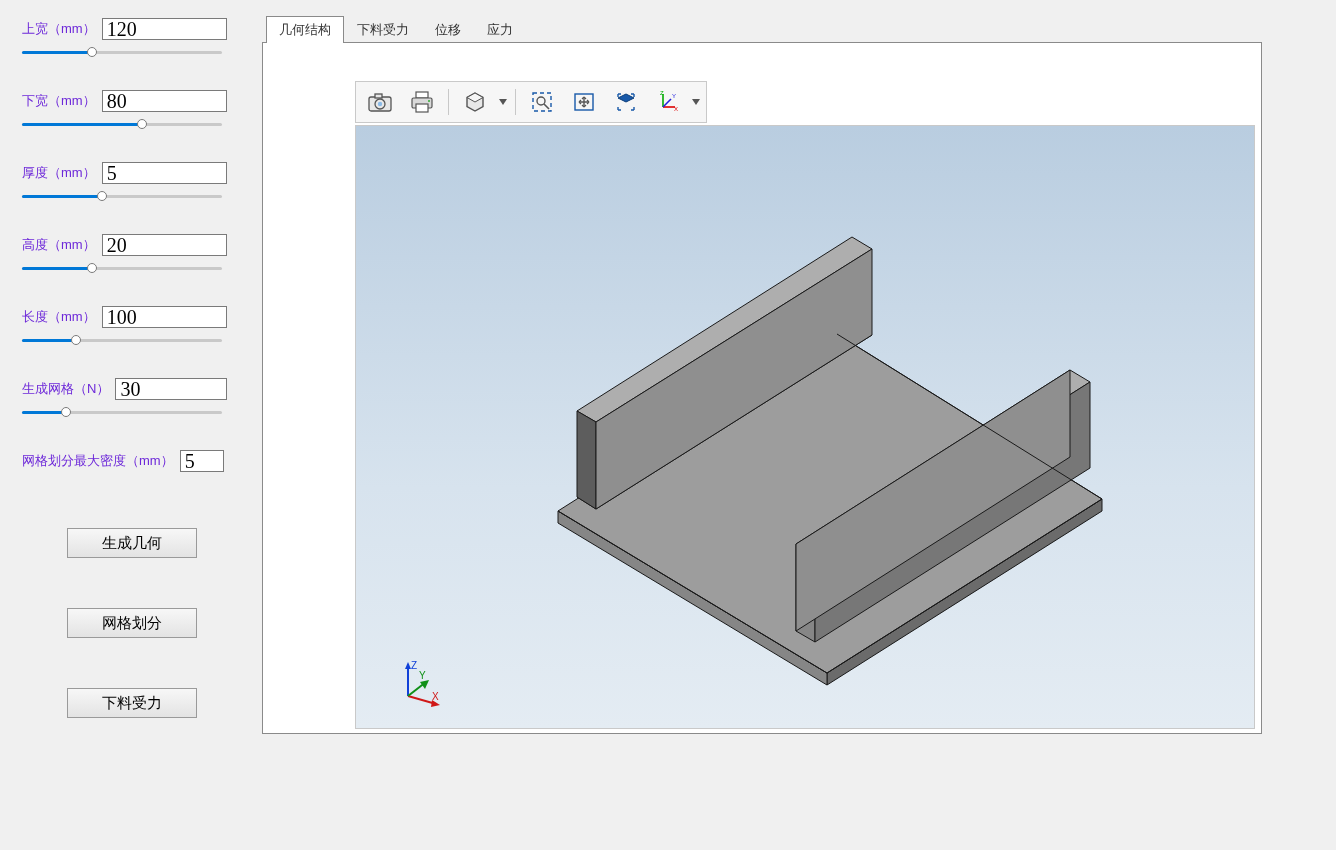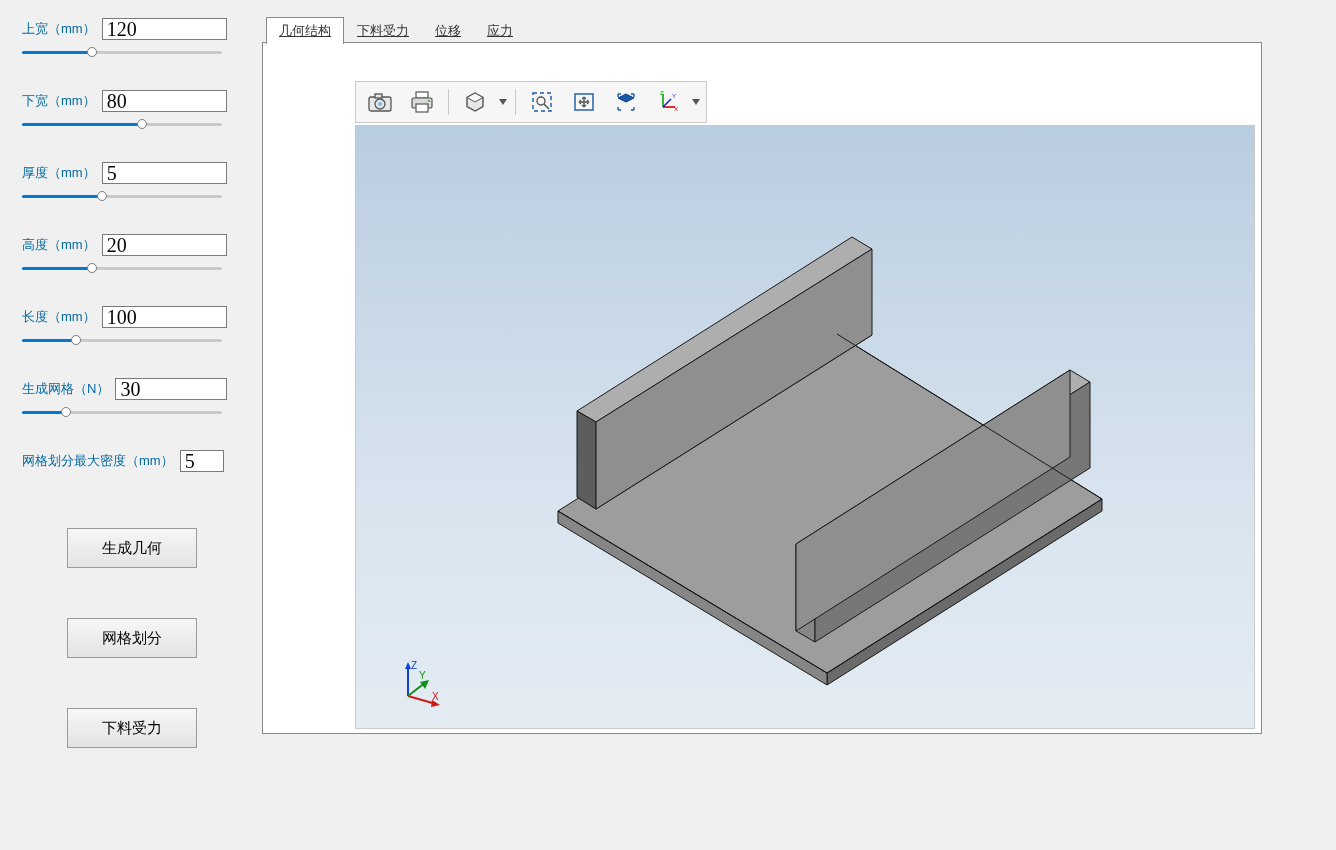--- a/index.html
+++ b/index.html
@@ -24,21 +24,21 @@
     padding: 18px 18px 0 22px;
   }
   .param-row {
     margin-bottom: 6px;
     display: flex;
     align-items: center;
     gap: 6px;
   }
   .param-label {
     font-size: 13px;
-    color: #0369a1;
+    color: #6d28d9;
     white-space: nowrap;
   }
   .param-input {
     border: 1px solid #7a7a7a;
     height: 22px;
     padding: 0 4px;
     font-size: 20px;
     font-family: "Times New Roman", serif;
     background: #fff;
     flex: 1;
@@ -73,43 +73,42 @@
     width: 10px;
     height: 10px;
     background: #fff;
     border: 1px solid #7a7a7a;
     border-radius: 50%;
     transform: translateX(-50%);
   }
   .big-button {
     display: block;
     width: 130px;
-    height: 40px;
+    height: 30px;
     margin: 0 0 50px 45px;
     background: linear-gradient(#f7f7f7, #e3e3e3);
     border: 1px solid #9a9a9a;
     font-size: 15px;
     font-family: "SimSun", serif;
     cursor: pointer;
   }
 
   .main {
     position: absolute;
     left: 262px;
     top: 16px;
     width: 1000px;
     height: 720px;
   }
   .tabs {
     display: flex;
     gap: 0;
     height: 26px;
-    align-items: center;
+    align-items: flex-end;
     padding-left: 4px;
-    text-decoration: underline;
   }
   .tab {
     padding: 4px 12px 4px 12px;
     font-size: 13px;
     color: #333;
     border: 1px solid transparent;
     border-bottom: none;
     cursor: pointer;
     background: transparent;
     position: relative;

